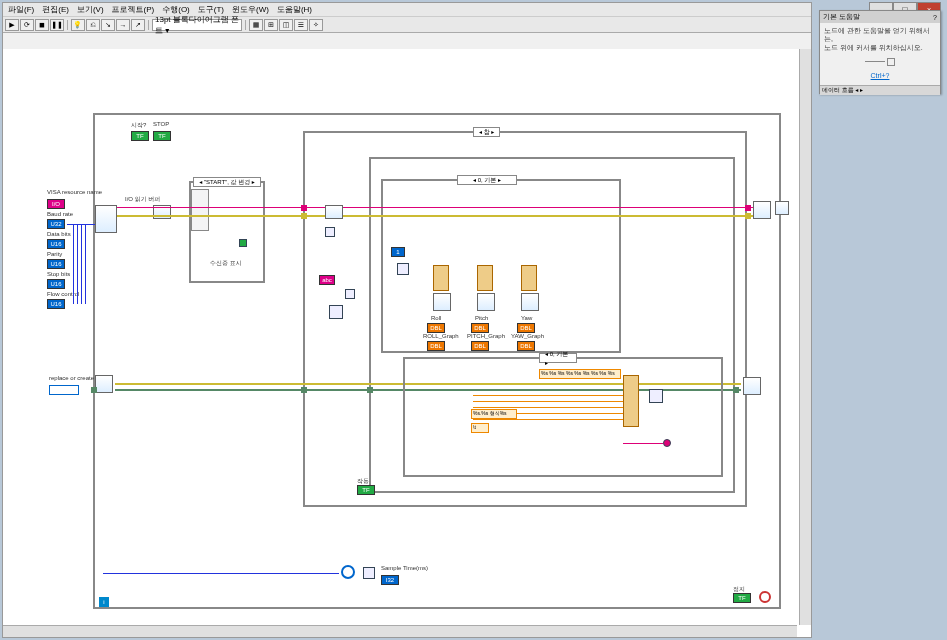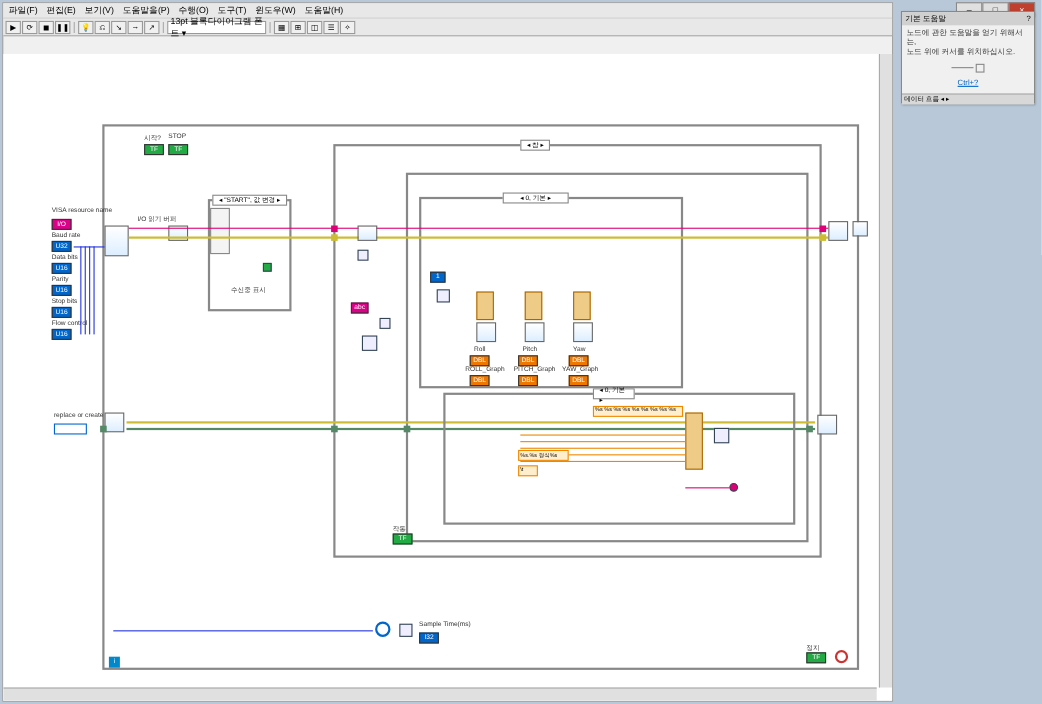--- a/index.html
+++ b/index.html
@@ -58,21 +58,21 @@
   <div>–</div>
   <div>□</div>
   <div class="close">×</div>
 </div>
 
 <div class="window">
   <div class="menubar">
     <span>파일(F)</span>
     <span>편집(E)</span>
     <span>보기(V)</span>
-    <span>도움말을(P)</span>
+    <span>프로젝트(P)</span>
     <span>수행(O)</span>
     <span>도구(T)</span>
     <span>윈도우(W)</span>
     <span>도움말(H)</span>
   </div>
   <div class="toolbar">
     <div class="tbtn">▶</div>
     <div class="tbtn">⟳</div>
     <div class="tbtn">◼</div>
     <div class="tbtn">❚❚</div>

